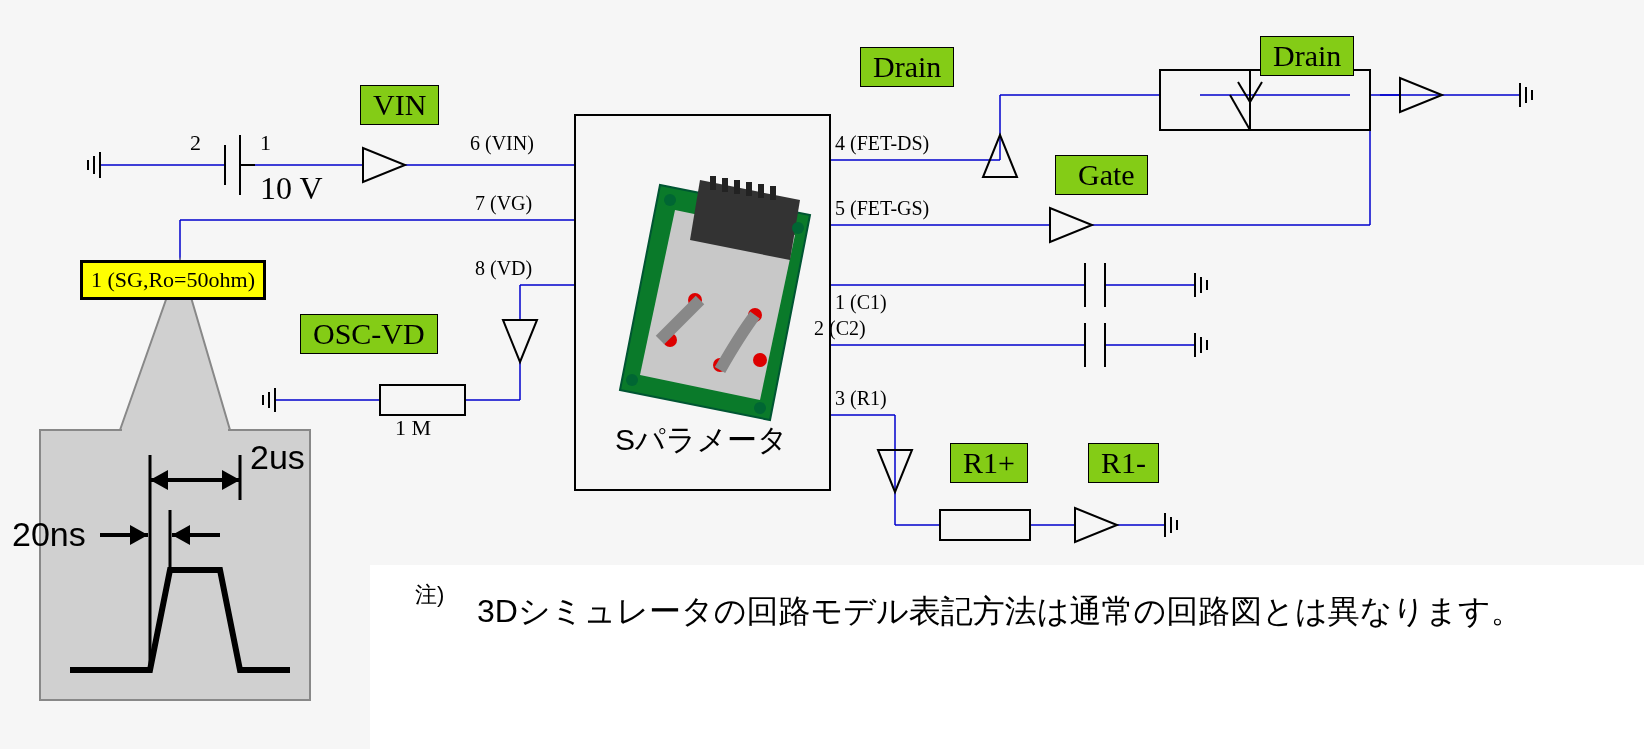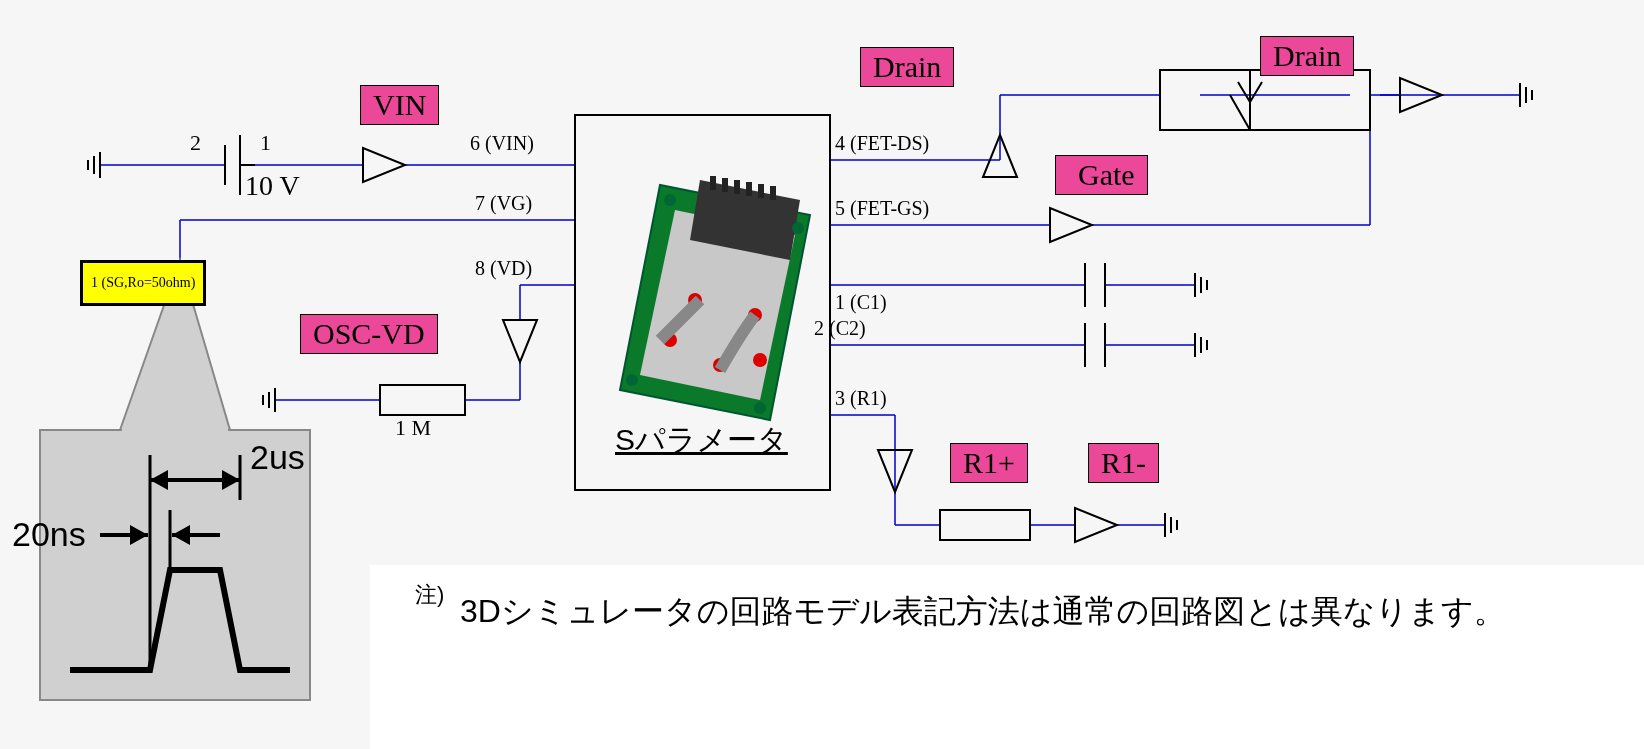--- a/index.html
+++ b/index.html
@@ -28,41 +28,41 @@
   }
   svg.diagram {
     position: absolute;
     left: 0; top: 0;
     width: 1644px;
     height: 749px;
     pointer-events: none;
   }
   .label-box {
     position: absolute;
-    background: #ec4899;
+    background: #84cc16;
     border: 1px solid #000;
     font-family: "Times New Roman", serif;
     font-size: 30px;
     text-align: center;
     padding: 2px 12px;
     white-space: nowrap;
   }
   .text {
     position: absolute;
     font-family: "Times New Roman", serif;
     font-size: 20px;
     white-space: nowrap;
   }
   .sg-box {
     position: absolute;
     background: #ffff00;
     border: 3px solid #000;
-    font-size: 14px;
+    font-size: 22px;
     text-align: center;
-    padding: 12px 8px;
+    padding: 4px 8px;
     white-space: nowrap;
   }
   .sparam-label {
     position: absolute;
     font-family: "MS Gothic", sans-serif;
     font-size: 30px;
     white-space: nowrap;
   }
   .footnote {
     position: absolute;
@@ -271,25 +271,25 @@
 <div class="text" style="left:475px; top:192px;">7 (VG)</div>
 <div class="text" style="left:475px; top:257px;">8 (VD)</div>
 <div class="text" style="left:835px; top:132px;">4 (FET-DS)</div>
 <div class="text" style="left:835px; top:197px;">5 (FET-GS)</div>
 <div class="text" style="left:835px; top:257px;margin-top:34px;">1 (C1)</div>
 <div class="text" style="left:814px; top:317px;">2 (C2)</div>
 <div class="text" style="left:835px; top:387px;">3 (R1)</div>
 
 <div class="text" style="left:190px; top:130px; font-size:22px;">2</div>
 <div class="text" style="left:260px; top:130px; font-size:22px;">1</div>
-<div class="text" style="left:245px; top:170px; font-size:28px;">10 V</div>
+<div class="text" style="left:260px; top:170px; font-size:32px;">10 V</div>
 
 <div class="text" style="left:395px; top:415px; font-size:22px;">1 M</div>
 
 <div class="sg-box" style="left:80px; top:260px;">1 (SG,Ro=50ohm)</div>
 
-<div class="sparam-label" style="left:615px; top:420px;text-decoration:underline;">Sパラメータ</div>
+<div class="sparam-label" style="left:615px; top:420px;">Sパラメータ</div>
 
 <div class="pulse-text" style="left:250px; top:438px;">2us</div>
 <div class="pulse-text" style="left:12px; top:515px;">20ns</div>
 
 <div class="footnote-sup" style="left:415px; top:580px;">注)</div>
-<div class="footnote" style="left:460px; top:590px;">3Dシミュレータの回路モデル表記方法は通常の回路図とは異なります。</div>
+<div class="footnote" style="left:477px; top:590px;">3Dシミュレータの回路モデル表記方法は通常の回路図とは異なります。</div>
 
 </body></html>

